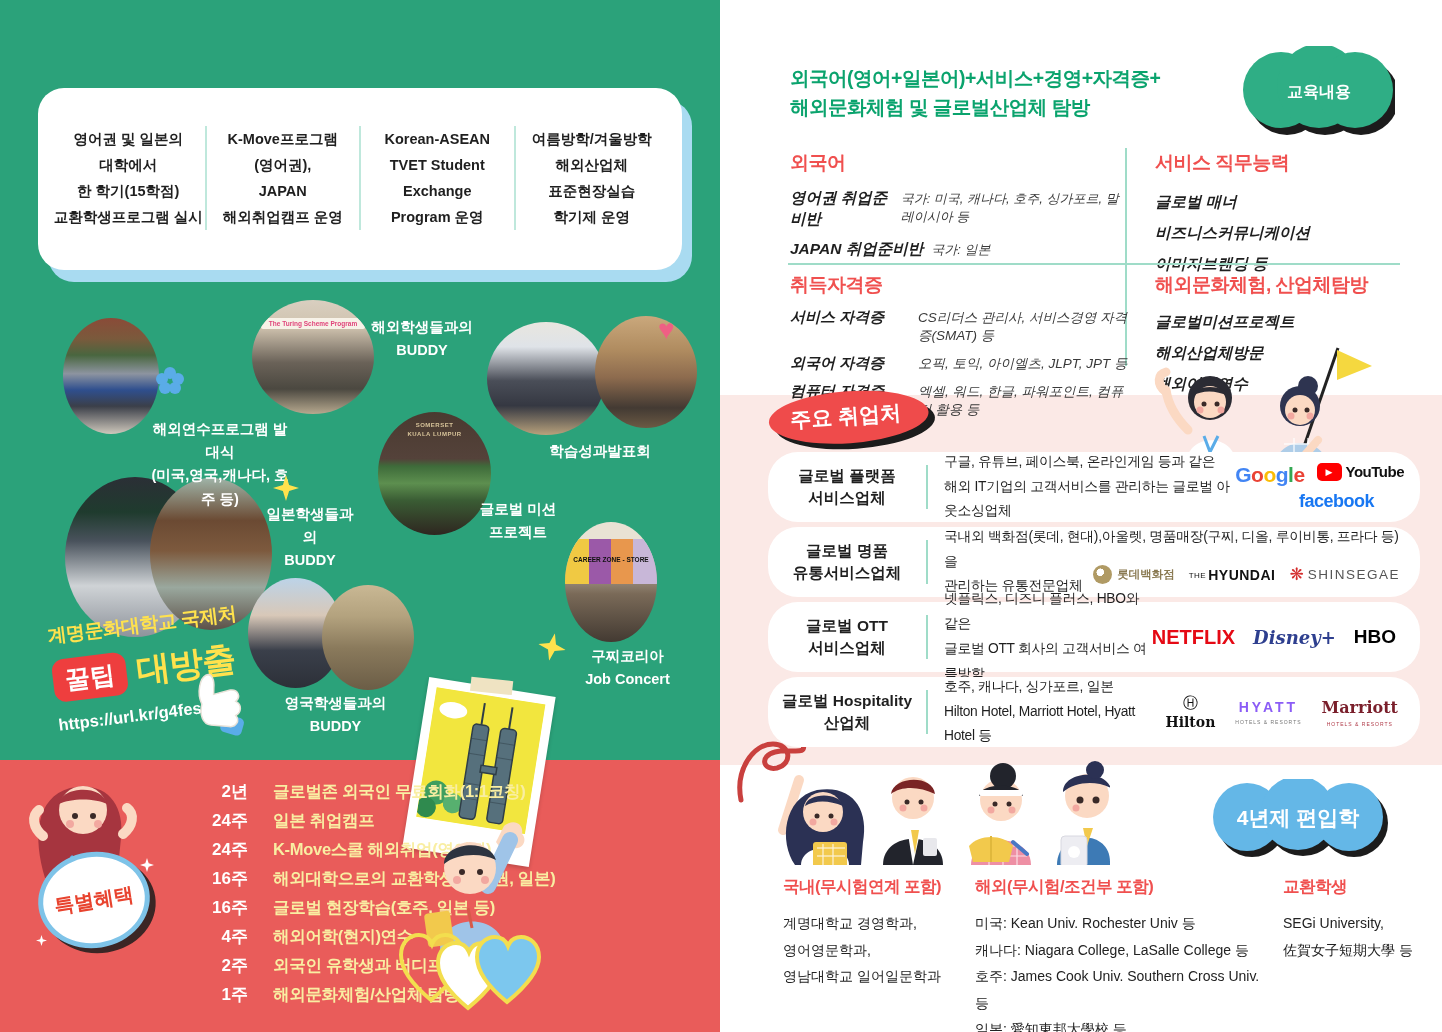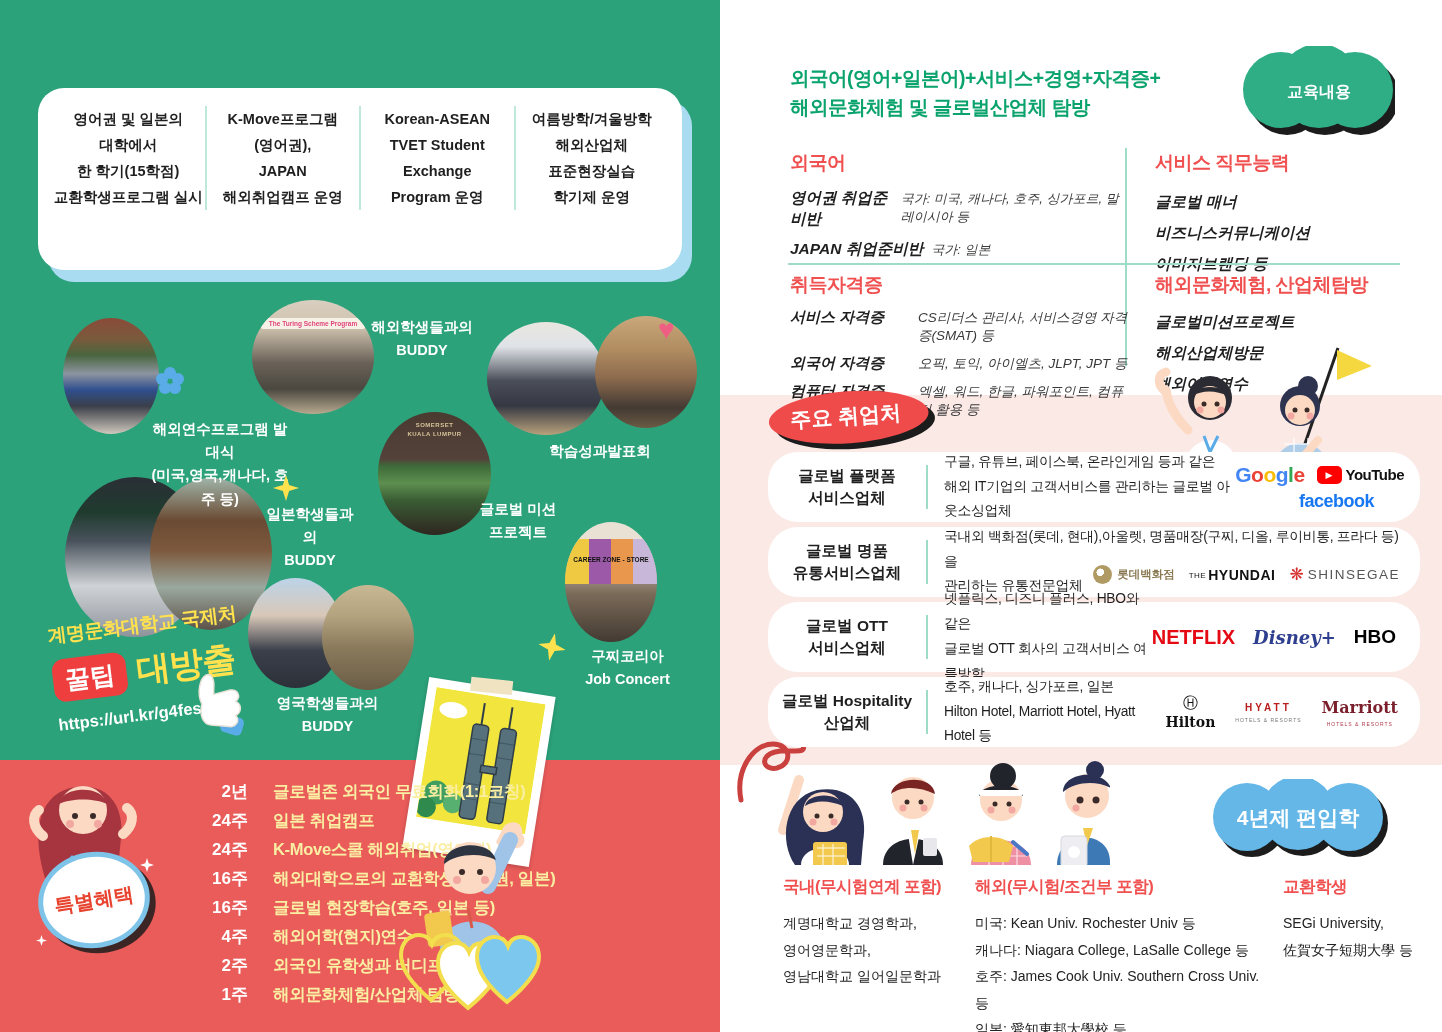--- a/index.html
+++ b/index.html
@@ -17,21 +17,21 @@
 
   
   #left-green{left:0;top:0;width:720px;height:760px;background:var(--green,#2BA27A);}
   #left-red{left:0;top:760px;width:720px;height:272px;background:var(--red,#E95C5A);}
 
   .cloud-text{display:flex;align-items:center;justify-content:center;color:#fff;font-weight:bold;text-align:center;}
 
   #features-badge{left:52px;top:50px;width:310px;height:104px;z-index:6;}
   #features-badge .cloud-text{position:absolute;inset:0;font-size:25px;letter-spacing:-0.5px;}
   #feature-card{left:38px;top:88px;width:644px;height:182px;background:#fff;border-radius:26px;
-    box-shadow:10px 12px 0 var(--card-shadow,#A9DBF1);z-index:4;display:flex;align-items:flex-start;padding:18px 14px 20px;}
+    box-shadow:10px 12px 0 var(--card-shadow,#A9DBF1);z-index:4;display:flex;align-items:center;padding:18px 14px 20px;}
   .feature-col{flex:1;text-align:center;font-size:14.5px;font-weight:600;line-height:1.8;color:var(--ink);}
   .feature-col + .feature-col{border-left:2px solid #BFE8DC;}
 
   .photo{position:absolute;border-radius:50%;overflow:hidden;z-index:2;}
   .caption{position:absolute;color:#fff;font-weight:bold;font-size:14.5px;line-height:1.6;text-align:center;z-index:3;}
   .ph-overlay{position:absolute;left:0;right:0;text-align:center;font-weight:bold;}
 
   #photo-launch{left:63px;top:318px;width:96px;height:116px;
     background:linear-gradient(180deg,#8a4b38 0%,#7a5a3c 18%,#49663f 32%,#8d94a0 48%,#2f4f8e 62%,#3b3f49 76%,#cfc8bc 100%);}
   #photo-turing{left:252px;top:300px;width:122px;height:114px;
@@ -56,21 +56,21 @@
     background:linear-gradient(180deg,#e9e2d4 0%,#e9e2d4 18%,#7a6a58 60%,#433a32 100%);}
   #career-stripes{position:absolute;top:14%;left:0;right:0;height:38%;
     background:linear-gradient(90deg,#F0C943 0 26%,#9B59A8 26% 50%,#E8974D 50% 74%,#C8B7D8 74% 100%);}
   #career-label{top:28%;color:#111;font-size:6.5px;z-index:1;}
 
   #caption-launch{left:150px;top:418px;width:140px;}
   #caption-overseas-buddy{left:362px;top:316px;width:120px;}
   #caption-present{left:540px;top:440px;width:120px;}
   #caption-mission{left:472px;top:498px;width:92px;}
   #caption-japan-buddy{left:261px;top:503px;width:98px;}
-  #caption-uk-buddy{left:275px;top:692px;width:105px;}
+  #caption-uk-buddy{left:283px;top:692px;width:105px;}
   #caption-gucci{left:575px;top:645px;width:105px;}
 
   .sparkle{position:absolute;background:var(--yellow);clip-path:polygon(50% 0,62% 38%,100% 50%,62% 62%,50% 100%,38% 62%,0 50%,38% 38%);z-index:3;}
   #sparkle-1{left:273px;top:475px;width:26px;height:26px;}
   #sparkle-2{left:538px;top:633px;width:28px;height:28px;transform:rotate(12deg);}
   #heart-deco{left:658px;top:314px;font-size:28px;color:#EF5F84;z-index:3;}
 
   #intl-office{left:52px;top:608px;width:250px;transform:rotate(-7deg);z-index:5;}
   #intl-line1{color:var(--yellow);font-size:19px;font-weight:bold;letter-spacing:-0.5px;}
   #intl-row{display:flex;align-items:center;margin-top:9px;}
@@ -137,21 +137,21 @@
   .hyundai .the{font-size:8px;font-weight:normal;vertical-align:2px;margin-right:2px;}
   .shinsegae{display:flex;align-items:center;gap:4px;}
   .shinsegae-flower{color:var(--shinsegae);font-size:17px;}
   .shinsegae-text{font-size:13.5px;color:#555;letter-spacing:1.5px;}
   #netflix-logo{color:var(--netflix);font-size:20px;font-weight:800;letter-spacing:0;}
   #disney-logo{color:var(--disney);font-size:18px;font-weight:bold;font-style:italic;font-family:"DejaVu Serif","Liberation Serif",serif;}
   #hbo-logo{color:#000;font-size:19px;font-weight:800;}
   .hilton{display:flex;flex-direction:column;align-items:center;gap:1px;font-family:"DejaVu Serif","Liberation Serif",serif;}
   .hilton-mark{font-size:15px;color:#111;}
   .hilton-text{font-size:14px;font-weight:bold;color:#111;}
-  .hyatt-text{font-size:10px;color:#b91c1c;letter-spacing:3px;font-weight:600;}
+  .hyatt-text{font-size:14px;color:#8b5cf6;letter-spacing:3px;font-weight:600;}
   .logo-sub{font-size:5px;color:#777;letter-spacing:1px;}
   .marriott-text{font-size:16px;font-weight:bold;color:var(--marriott);font-family:"DejaVu Serif","Liberation Serif",serif;}
   .marriott .logo-sub{color:#B03A48;}
 
   #transfer-badge{left:1203px;top:779px;width:190px;height:78px;z-index:2;}
   #transfer-badge .cloud-text{position:absolute;inset:0;font-size:21px;}
   .transfer-col-title{position:absolute;color:var(--section-red);font-size:16.5px;font-weight:bold;letter-spacing:-0.5px;z-index:2;}
   .transfer-col-body{position:absolute;font-size:14px;line-height:1.9;color:#222;font-weight:500;z-index:2;}
 
   svg{display:block;}
@@ -456,21 +456,21 @@
     <div class="cloud-text" style="position:absolute;inset:0 12px 10px 0">주요 취업처</div>
   </div>
 
   <div class="emp-row" style="top:452px">
     <div class="emp-cat pre">글로벌 플랫폼
 서비스업체</div>
     <div class="emp-vline"></div>
     <div class="emp-desc pre">구글, 유튜브, 페이스북, 온라인게임 등과 같은
 해외 IT기업의 고객서비스를 관리하는 글로벌 아웃소싱업체</div>
     <div class="emp-logos logo-col" style="align-items:flex-end">
-      <div style="display:flex;align-items:center;gap:12px">
+      <div style="display:flex;align-items:flex-start;gap:12px">
         <span id="google-logo"><span style="color: rgb(66, 133, 244);">G</span><span style="color: rgb(234, 67, 53);">o</span><span style="color: rgb(251, 188, 5);">o</span><span style="color: rgb(66, 133, 244);">g</span><span style="color: rgb(52, 168, 83);">l</span><span style="color: rgb(234, 67, 53);">e</span></span>
         <span class="yt">
           <span class="yt-play">▶</span>
           <span class="yt-text">YouTube</span>
         </span>
       </div>
       <span id="facebook-logo" style="margin-right:30px">facebook</span>
     </div>
   </div>
 

